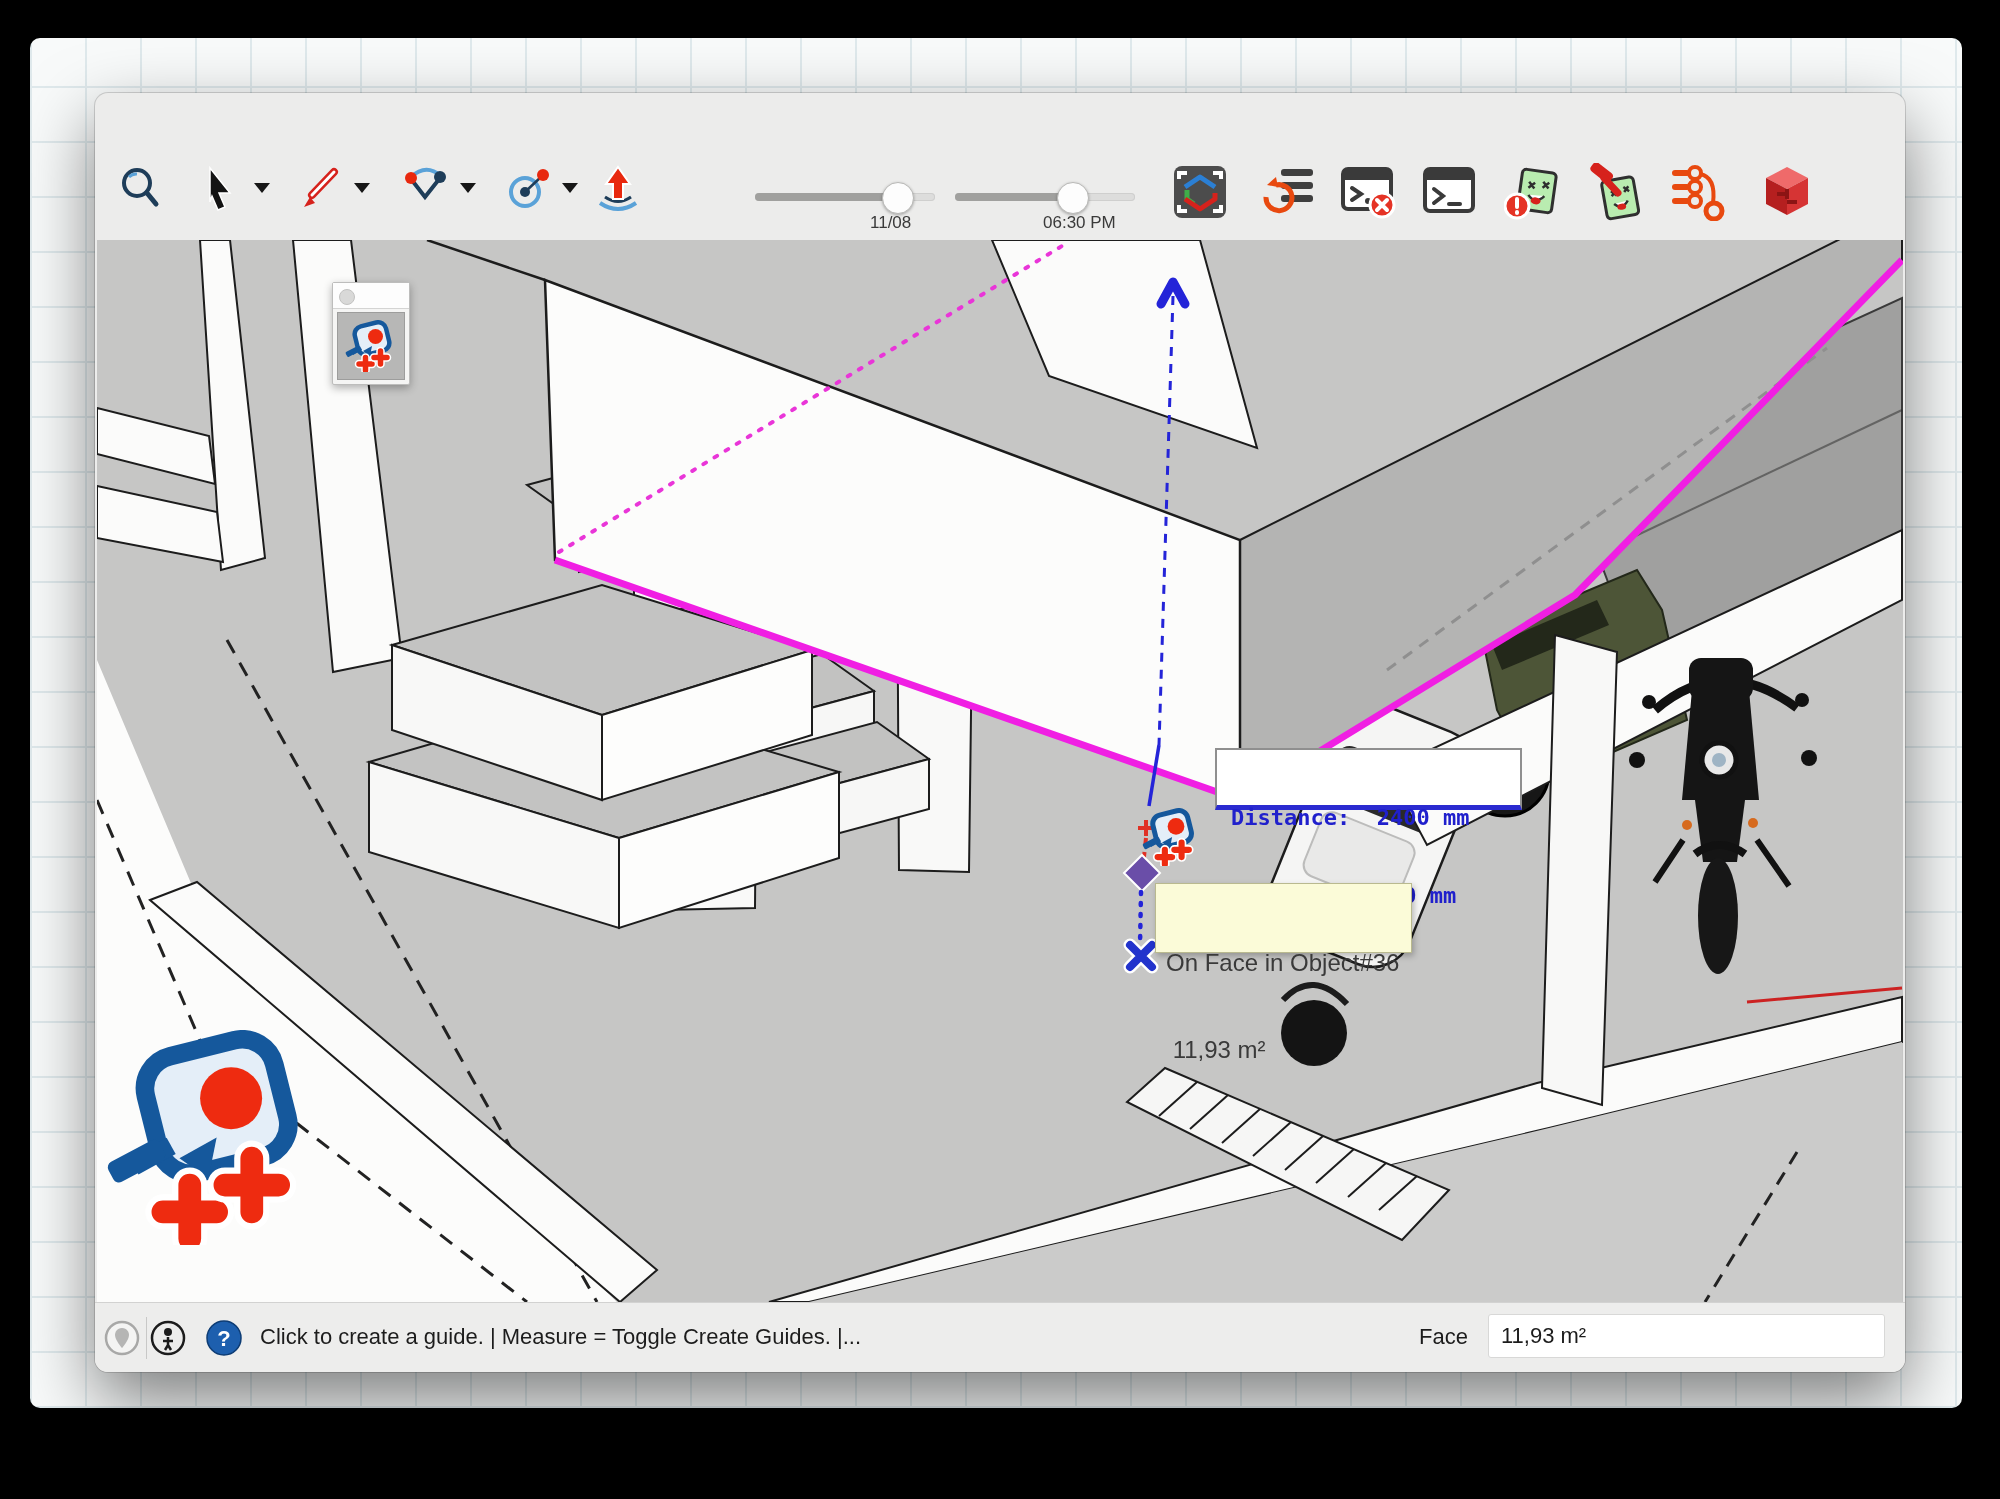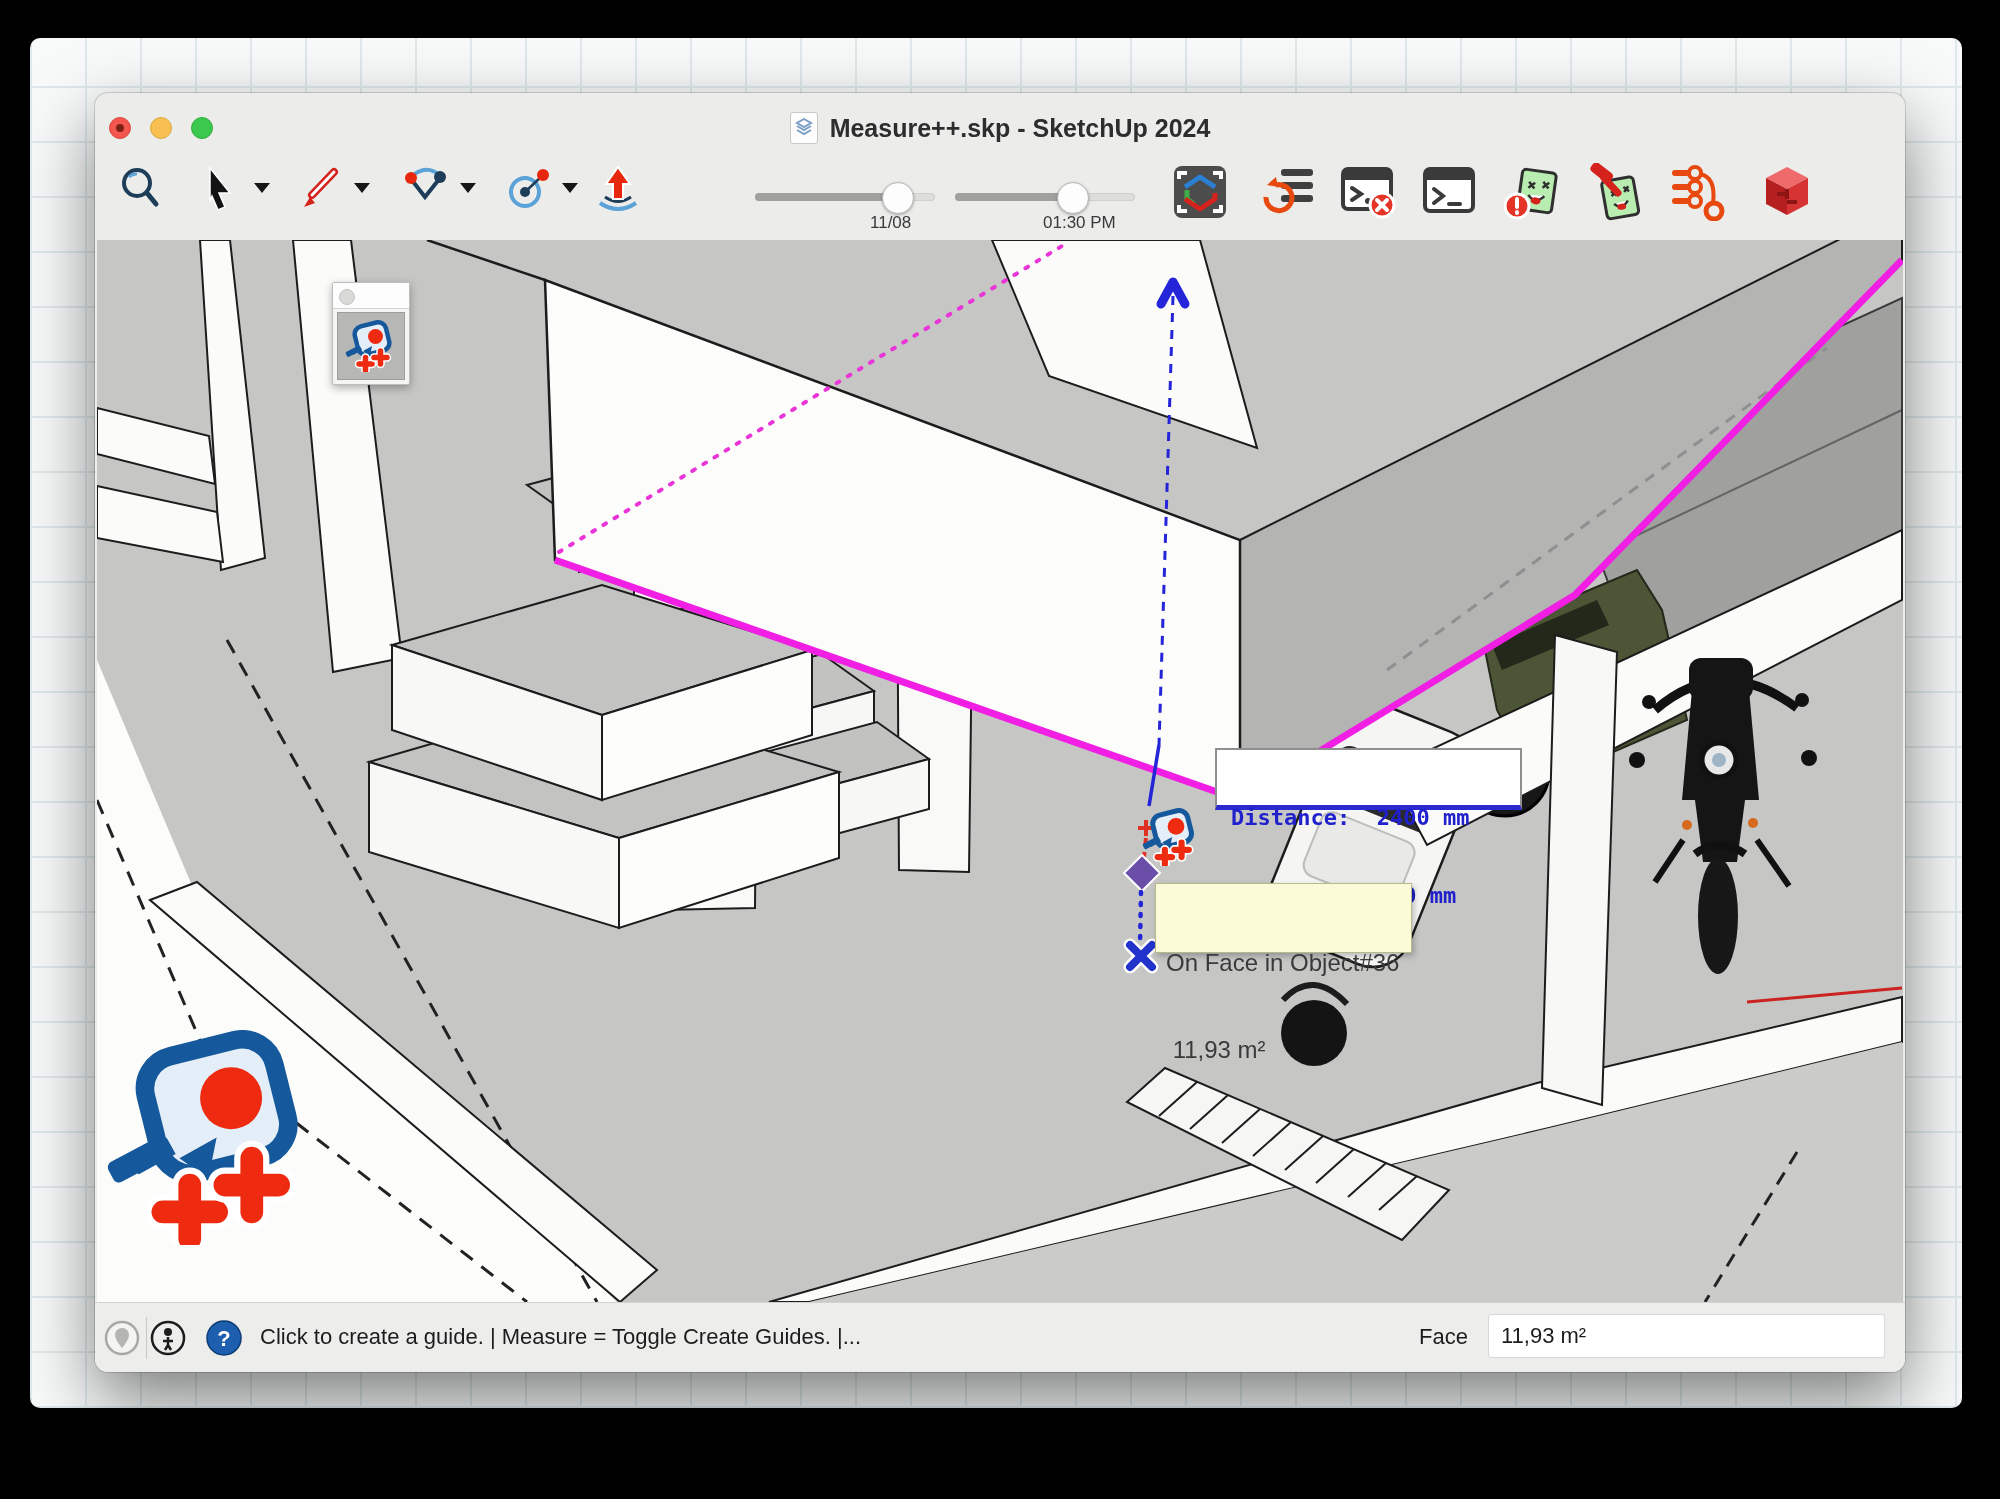--- a/index.html
+++ b/index.html
@@ -77,34 +77,20 @@
       <path d="M58,75 h26 M71,62 v26" stroke="#ffffff" stroke-width="17" stroke-linecap="round"></path>
       <path d="M58,75 h26 M71,62 v26" stroke="#ee2b10" stroke-width="11" stroke-linecap="round"></path>
     </g>
   </defs>
 </svg>
 
 <div class="desktop"></div>
 
 <div class="window">
 
-  <div class="titlebar">
-    <div class="tl red"></div>
-    <div class="tl yellow"></div>
-    <div class="tl green"></div>
-    <div class="title-wrap">
-      <span class="doc-icon">
-        <svg width="18" height="20" viewBox="0 0 18 20">
-          <path d="M9,1 L16,5 L9,9 L2,5 Z" fill="none" stroke="#7d9fc4" stroke-width="2"></path>
-          <path d="M2,8 L9,12 L16,8 M2,12 L9,16 L16,12" fill="none" stroke="#7d9fc4" stroke-width="2"></path>
-        </svg>
-      </span>
-      <span class="title-text">Measure++.skp - SketchUp 2024</span>
-    </div>
-  </div>
 
   <div class="toolbar">
 
     <div class="tool" style="left:21px">
       <svg width="46" height="48" viewBox="0 0 46 48">
         <circle cx="20" cy="18" r="13" fill="none" stroke="#1e3d59" stroke-width="4"></circle>
         <path d="M12,12 a10,10 0 0 1 8,-3" fill="none" stroke="#5aa2d8" stroke-width="3"></path>
         <path d="M30,28 L39,39" stroke="#1e3d59" stroke-width="5" stroke-linecap="round"></path>
       </svg>
     </div>
@@ -151,21 +137,21 @@
     <div class="slider" style="left:660px">
       <div class="track"></div>
       <div class="fill" style="width:142px"></div>
       <div class="thumb" style="left:127px"></div>
       <div class="slabel" style="left:115px">11/08</div>
     </div>
     <div class="slider" style="left:860px">
       <div class="track"></div>
       <div class="fill" style="width:117px"></div>
       <div class="thumb" style="left:102px"></div>
-      <div class="slabel" style="left:88px">01:30 PM</div>
+      <div class="slabel" style="left:88px">06:30 PM</div>
     </div>
 
     <div class="ricon" style="left:1076px">
       <svg width="58" height="58" viewBox="0 0 58 58">
         <rect x="3" y="3" width="52" height="52" rx="8" fill="#4c4c4c"></rect>
         <path d="M8,16 v-6 h8 M42,10 h8 v6 M50,42 v6 h-8 M16,48 h-8 v-6" fill="none" stroke="#fff" stroke-width="4"></path>
         <path d="M14,24 L29,14 L44,24" fill="none" stroke="#2b7fd4" stroke-width="5" stroke-linejoin="round"></path>
         <path d="M16,27 v9 l7,5" fill="none" stroke="#3fae49" stroke-width="5"></path>
         <path d="M14,36 L29,46 L44,36 L44,30" fill="none" stroke="#d6221c" stroke-width="5" stroke-linejoin="round"></path>
       </svg>

